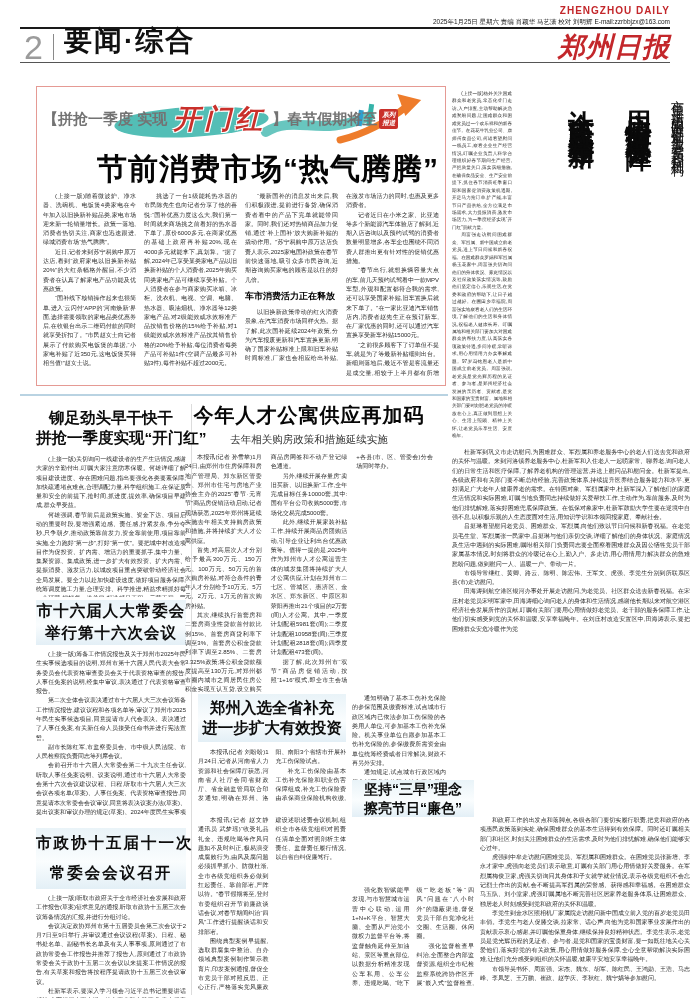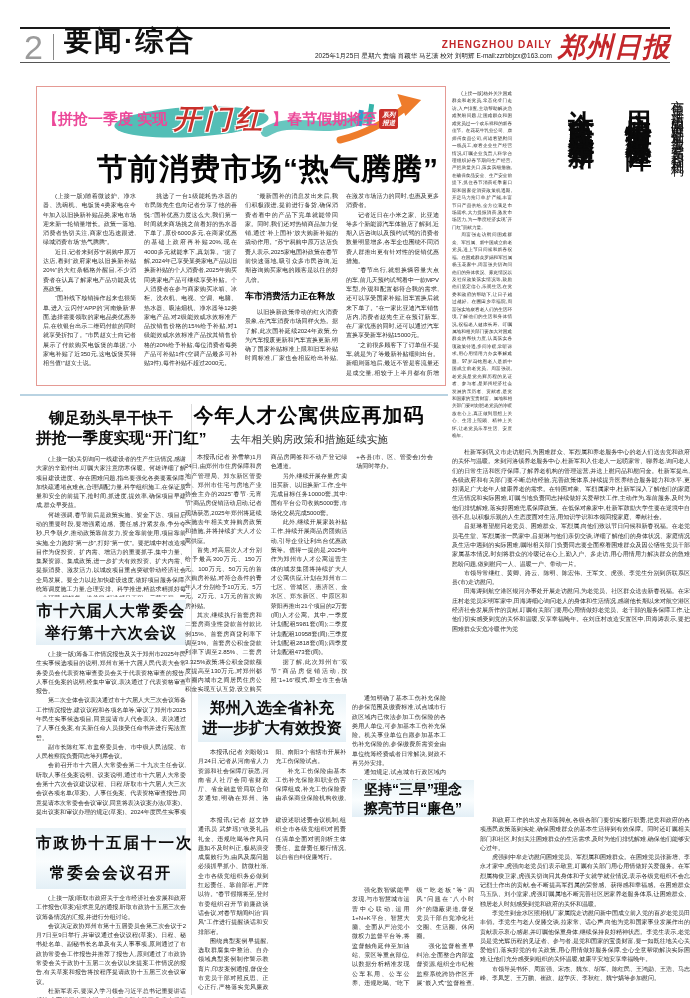--- a/index.html
+++ b/index.html
@@ -6,21 +6,21 @@
   #page{position:relative;width:690px;height:998px;background:#ffffff;overflow:hidden;
         font-family:"Liberation Sans","DejaVu Sans",sans-serif;color:#222;}
   .abs{position:absolute;}
 
   
   .rule-top{left:20px;top:27px;width:650px;height:2px;background:#1a1a1a;}
   .header-row{left:20px;top:30px;width:650px;height:32px;display:flex;align-items:flex-end;}
   .page-num{font-size:34px;line-height:30px;color:#9b9b9b;font-weight:400;padding:0 10px 0 4px;}
   .head-div{width:1px;height:26px;background:#8a8a8a;margin-bottom:2px;}
   .section-title{font-size:28px;font-weight:700;color:#101010;padding:0 0 2px 10px;letter-spacing:2px;}
-  .header-right{margin-left:auto;display:flex;align-items:flex-end;gap:6px;}
+  .header-right{margin-left:auto;display:flex;align-items:flex-end;gap:6px;flex-direction:column;}
   .mast-block{text-align:right;line-height:1.25;padding-bottom:2px;}
   .mast-en{font-size:10px;font-weight:700;color:#c3272b;letter-spacing:1px;}
   .dateline{font-size:6.5px;color:#222;white-space:nowrap;}
   .mast-cn{font-family:"Liberation Serif","DejaVu Serif",serif;font-style:italic;font-weight:700;
            font-size:27px;color:#c3272b;line-height:1;padding-bottom:1px;letter-spacing:1px;}
   .rule-bot{left:20px;top:62px;width:650px;height:1px;background:#555;}
 
   
   .bodytext{font-size:6px;line-height:1.55;text-align:justify;color:#2b2b2b;overflow:hidden;}
   .bodytext .para{margin:0;text-indent:2em;}
@@ -30,21 +30,21 @@
   .cols3{column-count:3;column-gap:9px;column-fill:auto;}
   .cols4{column-count:4;column-gap:8px;column-fill:auto;}
   .tint{background:linear-gradient(180deg,#e9f3f8 0%,#fafdfe 55%,#e3eff6 100%);}
 
   
   .consumer-box{left:36px;top:86px;width:410px;height:300px;border:1px solid #e59a94;
                 box-sizing:border-box;padding:3px 6px;}
   .banner{position:relative;height:54px;margin-top:2px;}
   .banner-art{position:absolute;left:0;top:0;width:100%;height:100%;}
   .banner-line{position:relative;display:flex;align-items:center;height:100%;z-index:2;}
-  .b-prefix,.b-suffix{font-size:15px;font-weight:800;color:#ec4899;white-space:nowrap;text-align:center;}
+  .b-prefix,.b-suffix{font-size:15px;font-weight:800;color:#737373;white-space:nowrap;text-align:center;}
   .b-hl{font-size:27px;font-weight:900;font-style:italic;color:#c9302b;margin:0 6px;letter-spacing:4px;
         text-shadow:1px 1px 0 #fff,-1px -1px 0 #fff,1px -1px 0 #fff,-1px 1px 0 #fff;white-space:nowrap;}
   .b-tag{display:inline-flex;flex-direction:column;background:#c9302b;color:#fff;font-size:6.5px;
          line-height:1.2;padding:2px 3px;border-radius:2px;margin-left:2px;font-weight:700;}
   .consumer-headline{font-size:30px;font-weight:900;text-align:right;color:#050505;
                      letter-spacing:1px;margin:6px 0 7px;line-height:1.1;}
   .consumer-cols{height:188px;}
 
   
   .leaders-col1{left:452px;top:90px;width:60px;height:350px;}

